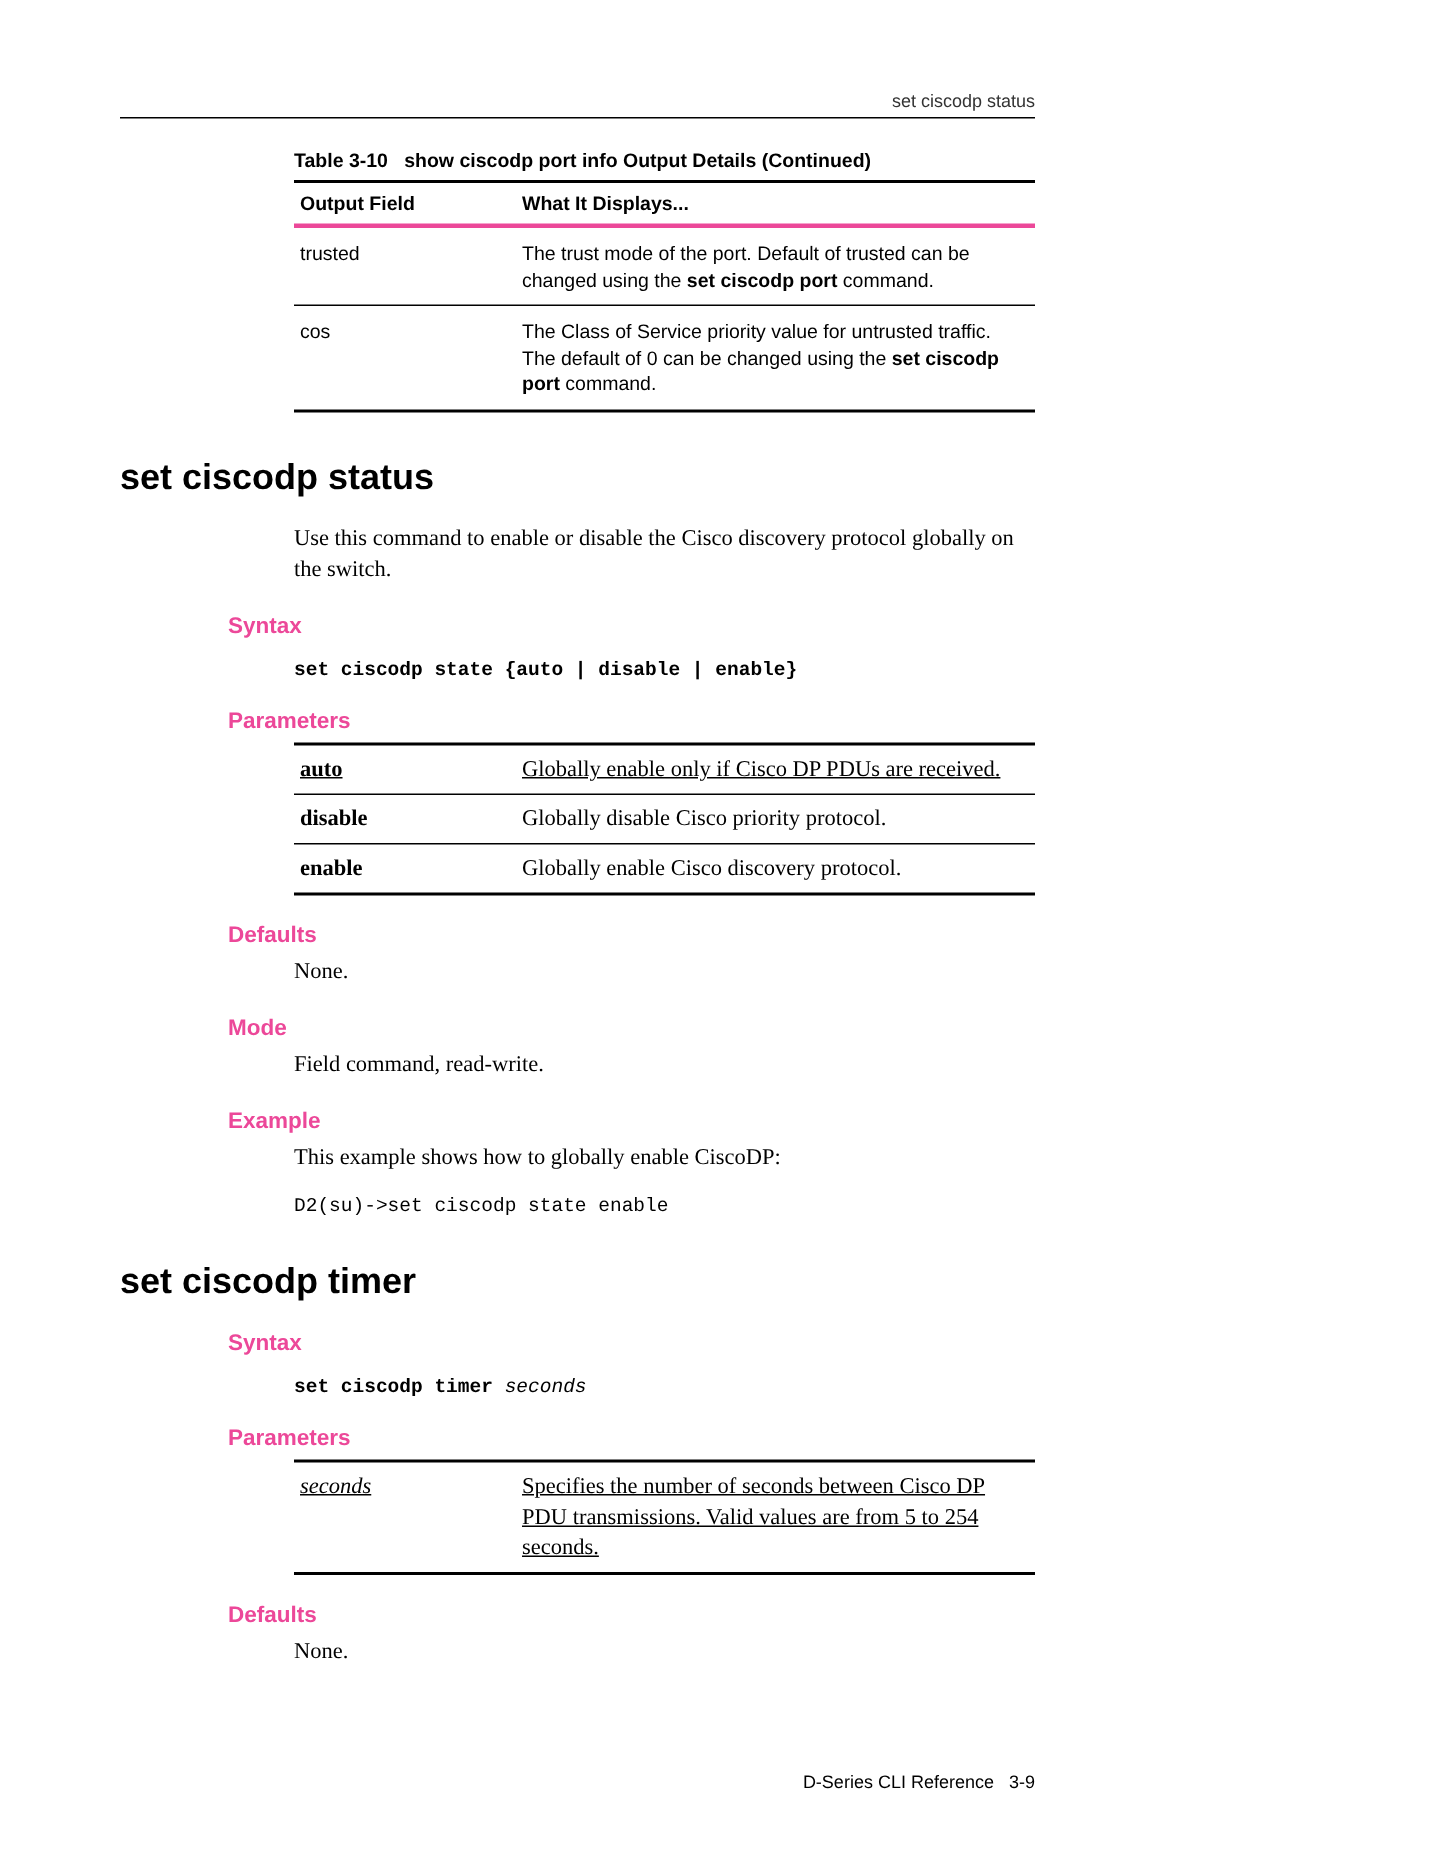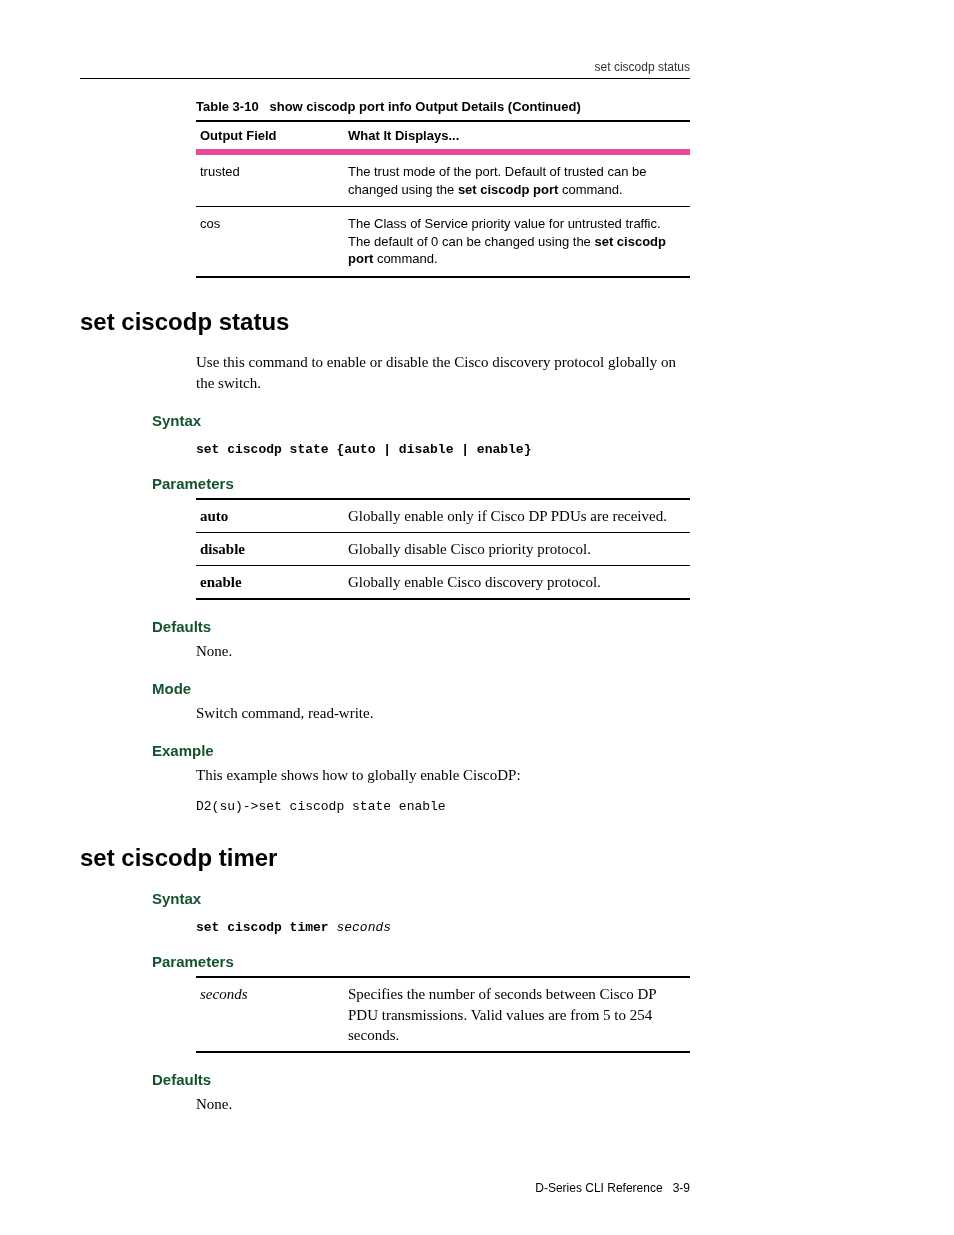--- a/index.html
+++ b/index.html
@@ -39,21 +39,21 @@
     width: 100%;
     border-collapse: collapse;
     font-family: Arial, Helvetica, sans-serif;
     font-size: 13px;
     margin-bottom: 30px;
   }
   table.output-table thead th {
     text-align: left;
     font-weight: bold;
     border-top: 2px solid #000;
-    border-bottom: 6px solid #ec4899;
+    border-bottom: 3px solid #ec4899;
     padding: 6px 4px;
   }
   table.output-table tbody td {
     border-bottom: 1px solid #000;
     padding: 8px 4px;
     vertical-align: top;
     line-height: 1.35;
   }
   table.output-table tbody tr:last-child td {
     border-bottom: 2px solid #000;
@@ -65,21 +65,21 @@
   h1.section {
     font-family: Arial, Helvetica, sans-serif;
     font-size: 24px;
     font-weight: bold;
     margin: 30px 0 16px 0;
   }
   h2.sub {
     font-family: Arial, Helvetica, sans-serif;
     font-size: 15px;
     font-weight: bold;
-    color: #14532d;
+    color: #ec4899;
     margin: 18px 0 6px 0;
     margin-left: 72px;
   }
   p.body {
     margin: 4px 0 10px 0;
     line-height: 1.4;
     font-size: 15px;
   }
   .code {
     font-family: 'Courier New', monospace;
@@ -93,21 +93,21 @@
     font-size: 15px;
     margin: 6px 0 10px 0;
   }
   table.param-table tr td {
     border-top: 1px solid #000;
     border-bottom: 1px solid #000;
     padding: 6px 4px;
     vertical-align: top;
     line-height: 1.35;
   }
-  table.param-table tr:first-child td { border-top: 2px solid #000; }
+  table.param-table tr:first-child td { border-top: 2px solid #000; text-decoration: underline; }
   table.param-table tr:last-child td { border-bottom: 2px solid #000; }
   table.param-table td:first-child { width: 140px; font-weight: bold; }
   table.param-table td.italic-cell { font-style: italic; font-weight: normal; }
   .footer {
     position: absolute;
     bottom: 40px;
     right: 80px;
     font-family: Arial, Helvetica, sans-serif;
     font-size: 12px;
   }
@@ -174,21 +174,21 @@
       </table>
   </div>
 
   <h2 class="sub">Defaults</h2>
   <div class="indent-block">
     <p class="body">None.</p>
   </div>
 
   <h2 class="sub">Mode</h2>
   <div class="indent-block">
-    <p class="body">Switch command, read-write.</p>
+    <p class="body">Field command, read-write.</p>
   </div>
 
   <h2 class="sub">Example</h2>
   <div class="indent-block">
     <p class="body">This example shows how to globally enable CiscoDP:</p>
     <p class="code">D2(su)-&gt;set ciscodp state enable</p>
   </div>
 
   <h1 class="section">set ciscodp timer</h1>
 

